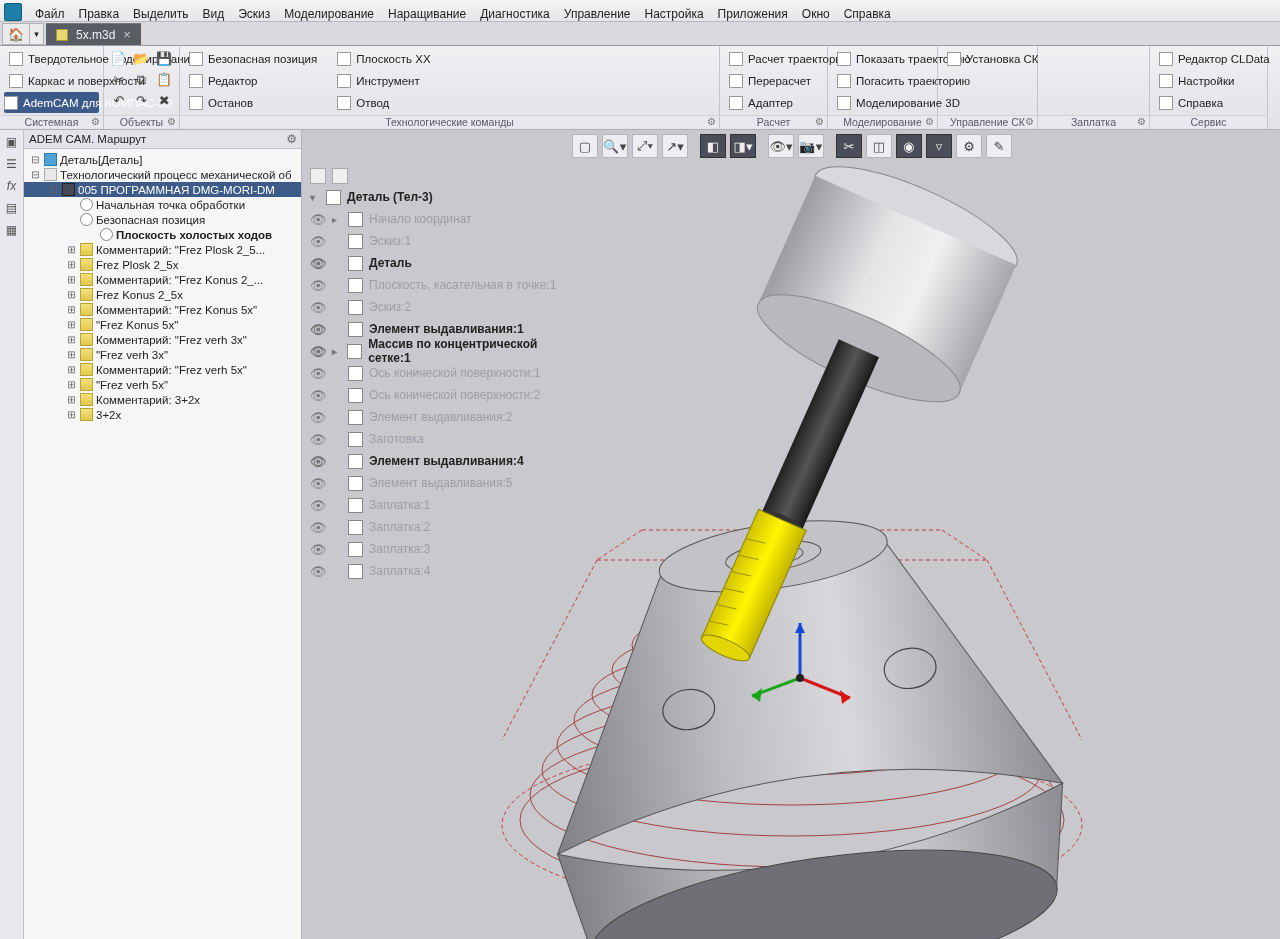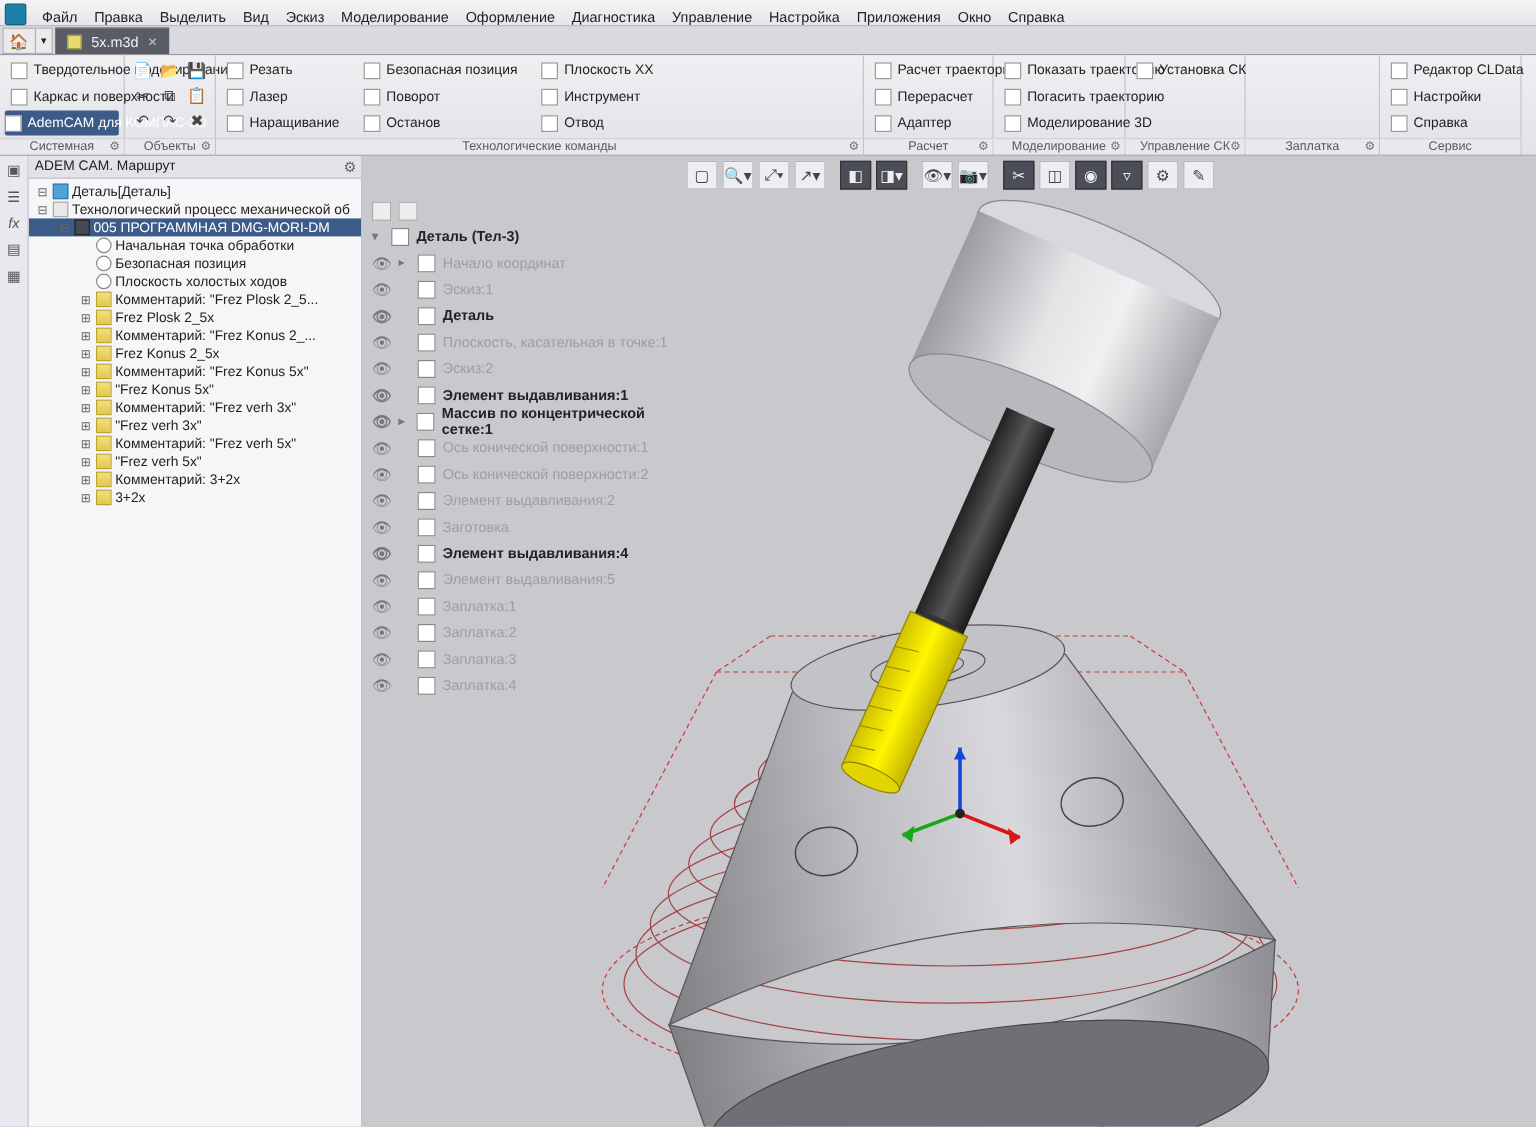--- a/index.html
+++ b/index.html
@@ -72,21 +72,21 @@
 
 <div class="menubar">
   <div class="logo"></div>
   <div id="menu-items" style="display:flex;">
       <span>Файл</span>
       <span>Правка</span>
       <span>Выделить</span>
       <span>Вид</span>
       <span>Эскиз</span>
       <span>Моделирование</span>
-      <span>Оформление</span>
+      <span>Наращивание</span>
       <span>Диагностика</span>
       <span>Управление</span>
       <span>Настройка</span>
       <span>Приложения</span>
       <span>Окно</span>
       <span>Справка</span>
     </div>
 </div>
 
 <div class="tabbar">
@@ -135,42 +135,28 @@
           <div class="smbtn">↶</div>
           <div class="smbtn">↷</div>
           <div class="smbtn">✖</div>
         </div>
     </div>
     <div class="glabel"><span>Объекты</span><span class="gear">⚙</span></div>
   </div>
 
   <div class="rgroup" style="width:540px">
     <div class="row" style="gap:10px; height:65px;">
-      <div class="stack" id="g2c2">
-          <div class="mbtn">
-            <div class="ico"></div>
-            <span>Резать</span>
-          </div>
-          <div class="mbtn">
-            <div class="ico"></div>
-            <span>Лазер</span>
-          </div>
-          <div class="mbtn">
-            <div class="ico"></div>
-            <span>Наращивание</span>
-          </div>
-        </div>
       <div class="stack" id="g2c4">
           <div class="mbtn">
             <div class="ico"></div>
             <span>Безопасная позиция</span>
           </div>
           <div class="mbtn">
             <div class="ico"></div>
-            <span>Поворот</span>
+            <span>Редактор</span>
           </div>
           <div class="mbtn">
             <div class="ico"></div>
             <span>Останов</span>
           </div>
         </div>
       <div class="stack" id="g2c5">
           <div class="mbtn">
             <div class="ico"></div>
             <span>Плоскость XX</span>
@@ -290,21 +276,21 @@
         <div class="node" style="padding-left: 42px;">
           <span class="tw"></span>
           <div class="tico ico-pt"></div>
           <span>Начальная точка обработки</span>
         </div>
         <div class="node" style="padding-left: 42px;">
           <span class="tw"></span>
           <div class="tico ico-pt"></div>
           <span>Безопасная позиция</span>
         </div>
-        <div class="node" style="padding-left: 42px;">
+        <div class="node" style="padding-left: 62px; font-weight: bold;">
           <span class="tw"></span>
           <div class="tico ico-pt"></div>
           <span>Плоскость холостых ходов</span>
         </div>
         <div class="node" style="padding-left: 42px;">
           <span class="tw">⊞</span>
           <div class="tico ico-op"></div>
           <span>Комментарий: "Frez Plosk 2_5...</span>
         </div>
         <div class="node" style="padding-left: 42px;">

